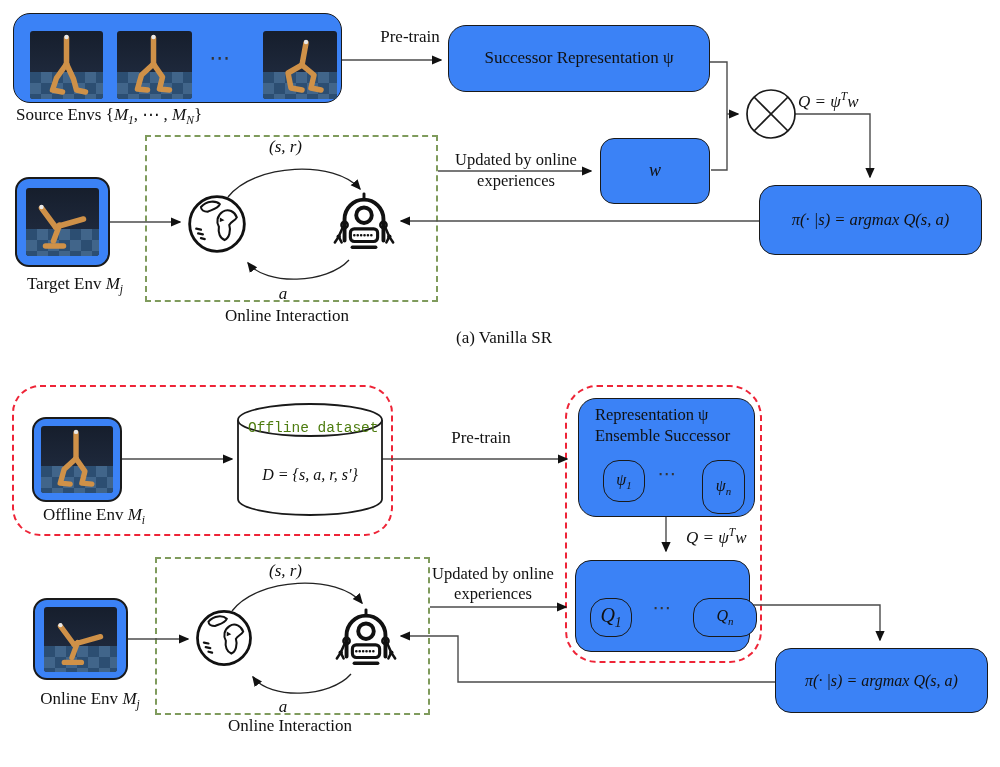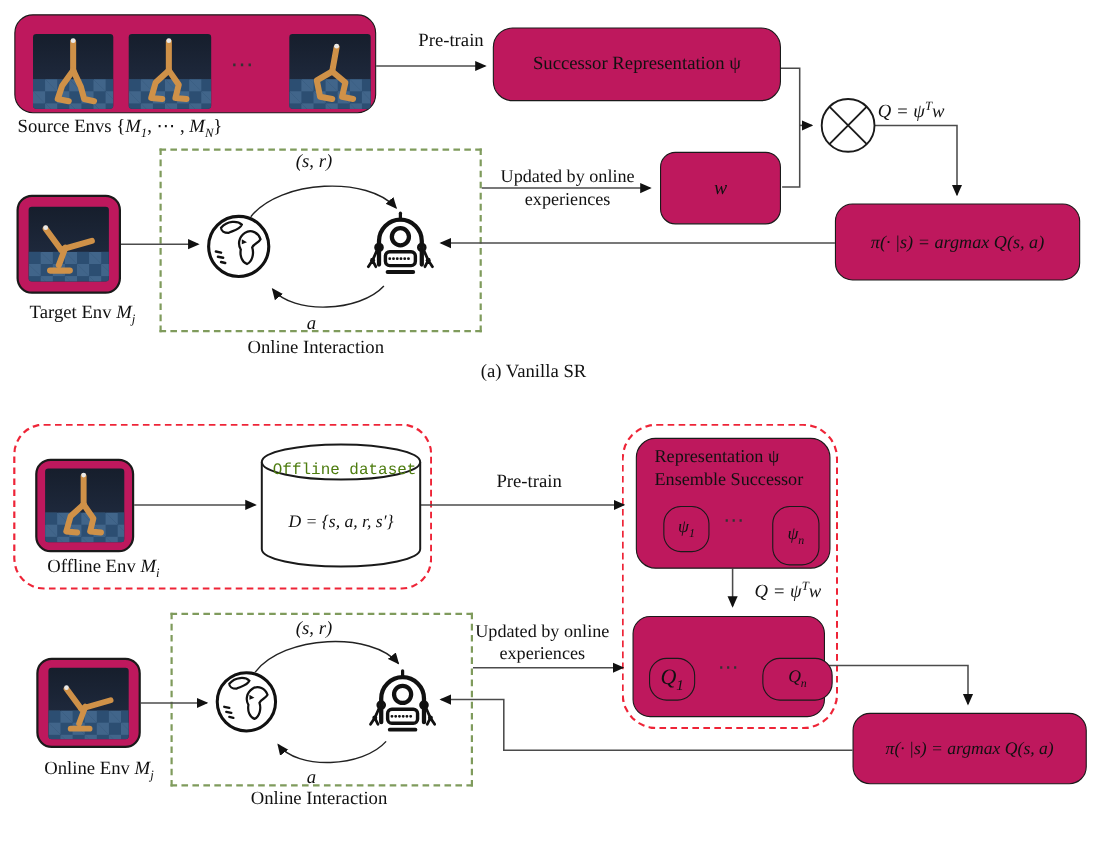--- a/index.html
+++ b/index.html
@@ -1,19 +1,19 @@
 <!DOCTYPE html>
 <html style="--red-dash: #ee2437; --green-dash: #7f9b5c; --connector: #4b4b4b; --box-border: #1a1a1a;"><head>
 <meta charset="utf-8">
 <style>
   html,body{margin:0;padding:0;background:#ffffff;}
   #canvas{position:relative;width:1000px;height:767px;background:#fff;overflow:hidden;
           font-family:"Liberation Serif","DejaVu Serif","DejaVu Sans",serif;color:#111;}
   .overlay{position:absolute;left:0;top:0;z-index:1;}
-  .box{position:absolute;border:1.6px solid #1a1a1a;border-radius:16px;background:#be185d;
+  .box{position:absolute;border:1.6px solid #1a1a1a;border-radius:16px;background:#3b82f6;
        display:flex;align-items:center;justify-content:center;text-align:center;
        box-sizing:border-box;z-index:2;}
   .innerbox{z-index:3;border-radius:16px;border:1.5px solid #1a1a1a;}
   .lbl{position:absolute;font-size:17px;line-height:1.22;z-index:3;white-space:nowrap;}
   .ctr{text-align:center;}
   .it{font-style:italic;}
   sub,sup{font-size:68%;}
   .dashg{position:absolute;border:2px dashed var(--green-dash);box-sizing:border-box;z-index:0;}
   .dashr{position:absolute;border:2.5px dashed var(--red-dash);box-sizing:border-box;z-index:0;}
   .thumb{position:absolute;z-index:3;border-radius:3px;overflow:hidden;
@@ -189,21 +189,21 @@
       <circle cx="62" cy="50" r="2.3" fill="#111"></circle>
     <rect x="22" y="42" width="28" height="13" rx="4" fill="none" stroke="#111" stroke-width="3.2"></rect>
     <line x1="26" y1="48.5" x2="46" y2="48.5" stroke="#111" stroke-width="2.6" stroke-dasharray="0.1 3.4" stroke-linecap="round"></line>
     <line x1="24" y1="61" x2="48" y2="61" stroke="#111" stroke-width="3.6" stroke-linecap="round"></line>
   </svg>
 
   <div class="lbl it ctr" style="left:258px;top:137px;width:55px;">(s, r)</div>
   <div class="lbl it ctr" style="left:263px;top:284px;width:40px;">a</div>
   <div class="lbl ctr" style="left:207px;top:306px;width:160px;">Online Interaction</div>
 
-  <div class="lbl ctr" style="left:335px;top:328px;width:300px;">(a) Vanilla SR</div>
+  <div class="lbl ctr" style="left:354px;top:328px;width:300px;">(a) Vanilla SR</div>
 
   <div class="dashr" style="left:12px;top:385px;width:381px;height:151px;border-radius:28px;"></div>
 
   <div class="box" style="left:32px;top:417px;width:90px;height:85px;border-radius:14px;border-width:2px;"></div>
   <div class="thumb" style="left:41px;top:426px;width:72px;height:67px;">
     <div class="floor"></div>
     <svg class="bot" viewBox="0 0 72 68">
       <g stroke="#cf9148" stroke-width="5.5" fill="none" stroke-linecap="round" stroke-linejoin="round">
         <polyline points="35,7 35,33"></polyline>
           <polyline points="35,33 23,44 19,58 29,59"></polyline>

